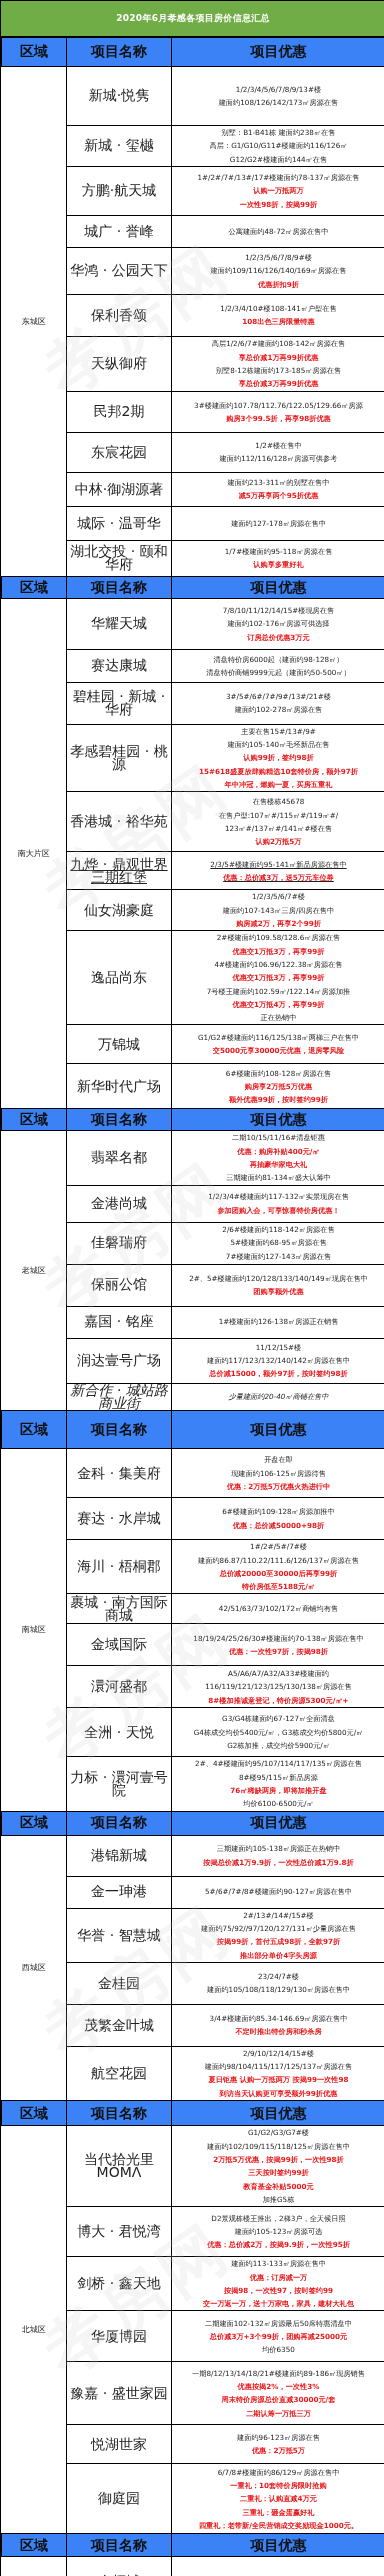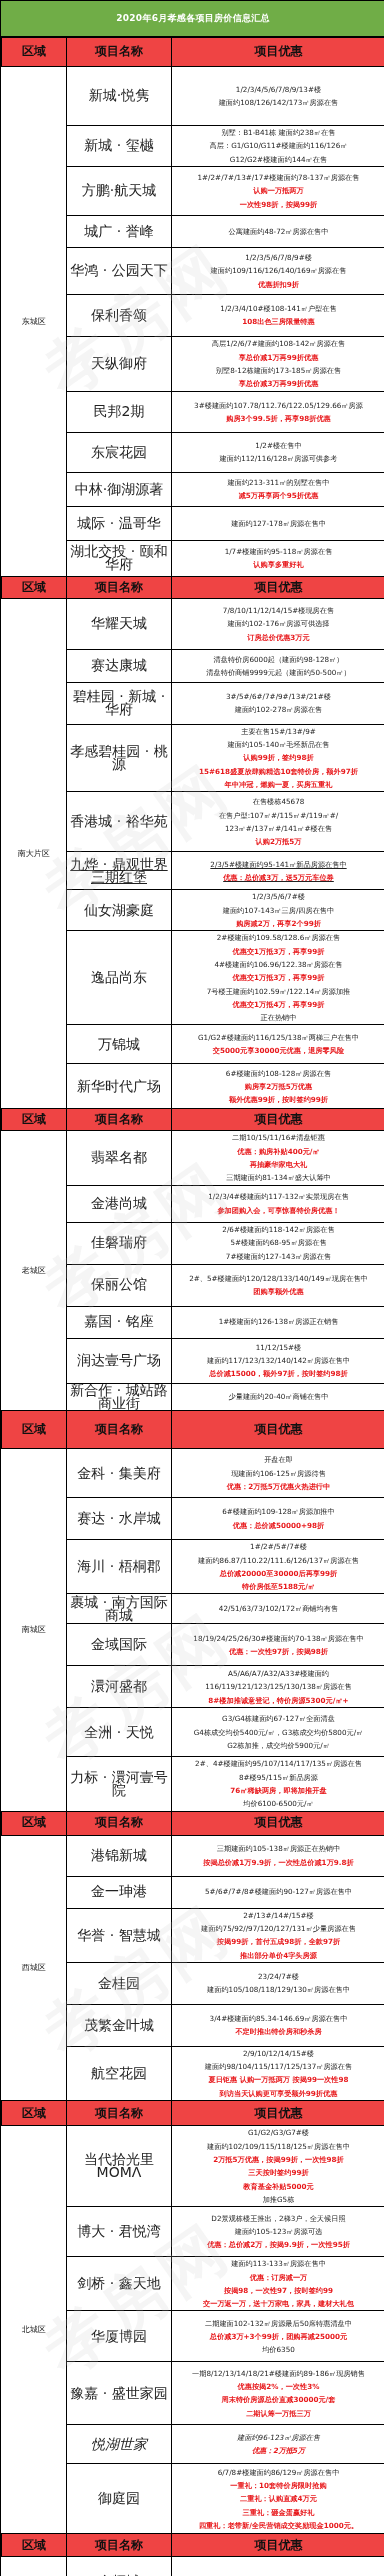--- a/index.html
+++ b/index.html
@@ -2,21 +2,21 @@
 <html style="font-size:8.5px"><head>
 <meta charset="utf-8">
 <style>
   html, body { margin: 0; padding: 0; background: #ffffff; }
   body { width: 385px; font-family: "DejaVu Sans", "Liberation Sans", sans-serif; color: #222; }
   .sheet { width: 384px; border: 0.5px solid #000; position: relative; overflow: hidden; }
   .title { height: 35px; background: #70ad47; color: #fff; display: flex; align-items: center; justify-content: center; font-size: 9px; font-weight: bold; border-bottom: 0.5px solid #000; letter-spacing: 0.3px; }
   table { border-collapse: collapse; width: 384px; table-layout: fixed; }
   col.c1 { width: 65px; } col.c2 { width: 105px; } col.c3 { width: 214px; }
   td { border: 0.5px solid #000; text-align: center; vertical-align: middle; padding: 0 3.2px; font-size: 7.2px; line-height: 13.3px; }
-  tr.hdr td { background: #ef4444; font-weight: bold; font-size: 12px; color: #111; }
+  tr.hdr td { background: #3b82f6; font-weight: bold; font-size: 14px; color: #111; }
   td.region { font-size: 8px; border-left: none; }
   td.name { font-size: 14px; }
   .ln { display: block; white-space: nowrap; }
   .ln.red { color: #e8191c; font-weight: bold; }
   .wm { position: absolute; color: rgba(200,200,200,0.18); font-size: 64px; font-weight: bold; transform: rotate(-35deg); pointer-events: none; letter-spacing: 5.3px; }
 </style>
 </head>
 <body>
 
 <div class="sheet">
@@ -261,21 +261,21 @@
           </td>
         </tr>
         <tr style="height: 45px;">
           <td class="name">润达壹号广场</td>
           <td>
             <span class="ln">11/12/15#楼</span>
             <span class="ln">建面约117/123/132/140/142㎡房源在售中</span>
             <span class="ln red">总价减15000，额外97折，按时签约98折</span>
           </td>
         </tr>
-        <tr style="height: 20px;">
+        <tr style="height: 20px; font-style: italic;">
           <td class="name">新合作 · 城站路商业街</td>
           <td>
             <span class="ln">少量建面约20-40㎡商铺在售中</span>
           </td>
         </tr>
         <tr class="hdr" style="height: 38px;">
           <td>区域</td>
           <td>项目名称</td>
           <td>项目优惠</td>
         </tr>
@@ -437,21 +437,21 @@
         </tr>
         <tr style="height: 63px;">
           <td class="name">豫嘉 · 盛世家园</td>
           <td>
             <span class="ln">一期8/12/13/14/18/21#楼建面约89-186㎡现房销售</span>
             <span class="ln red">优惠按揭2%，一次性3%</span>
             <span class="ln red">周末特价房源总价直减30000元/套</span>
             <span class="ln red">二期认筹一万抵三万</span>
           </td>
         </tr>
-        <tr style="height: 39px; font-style: italic;">
+        <tr style="height: 39px;">
           <td class="name">悦湖世家</td>
           <td>
             <span class="ln">建面约96-123㎡房源在售</span>
             <span class="ln red">优惠：2万抵5万</span>
           </td>
         </tr>
         <tr style="height: 70px;">
           <td class="name">御庭园</td>
           <td>
             <span class="ln">6/7/8#楼建面约86/129㎡房源在售中</span>

